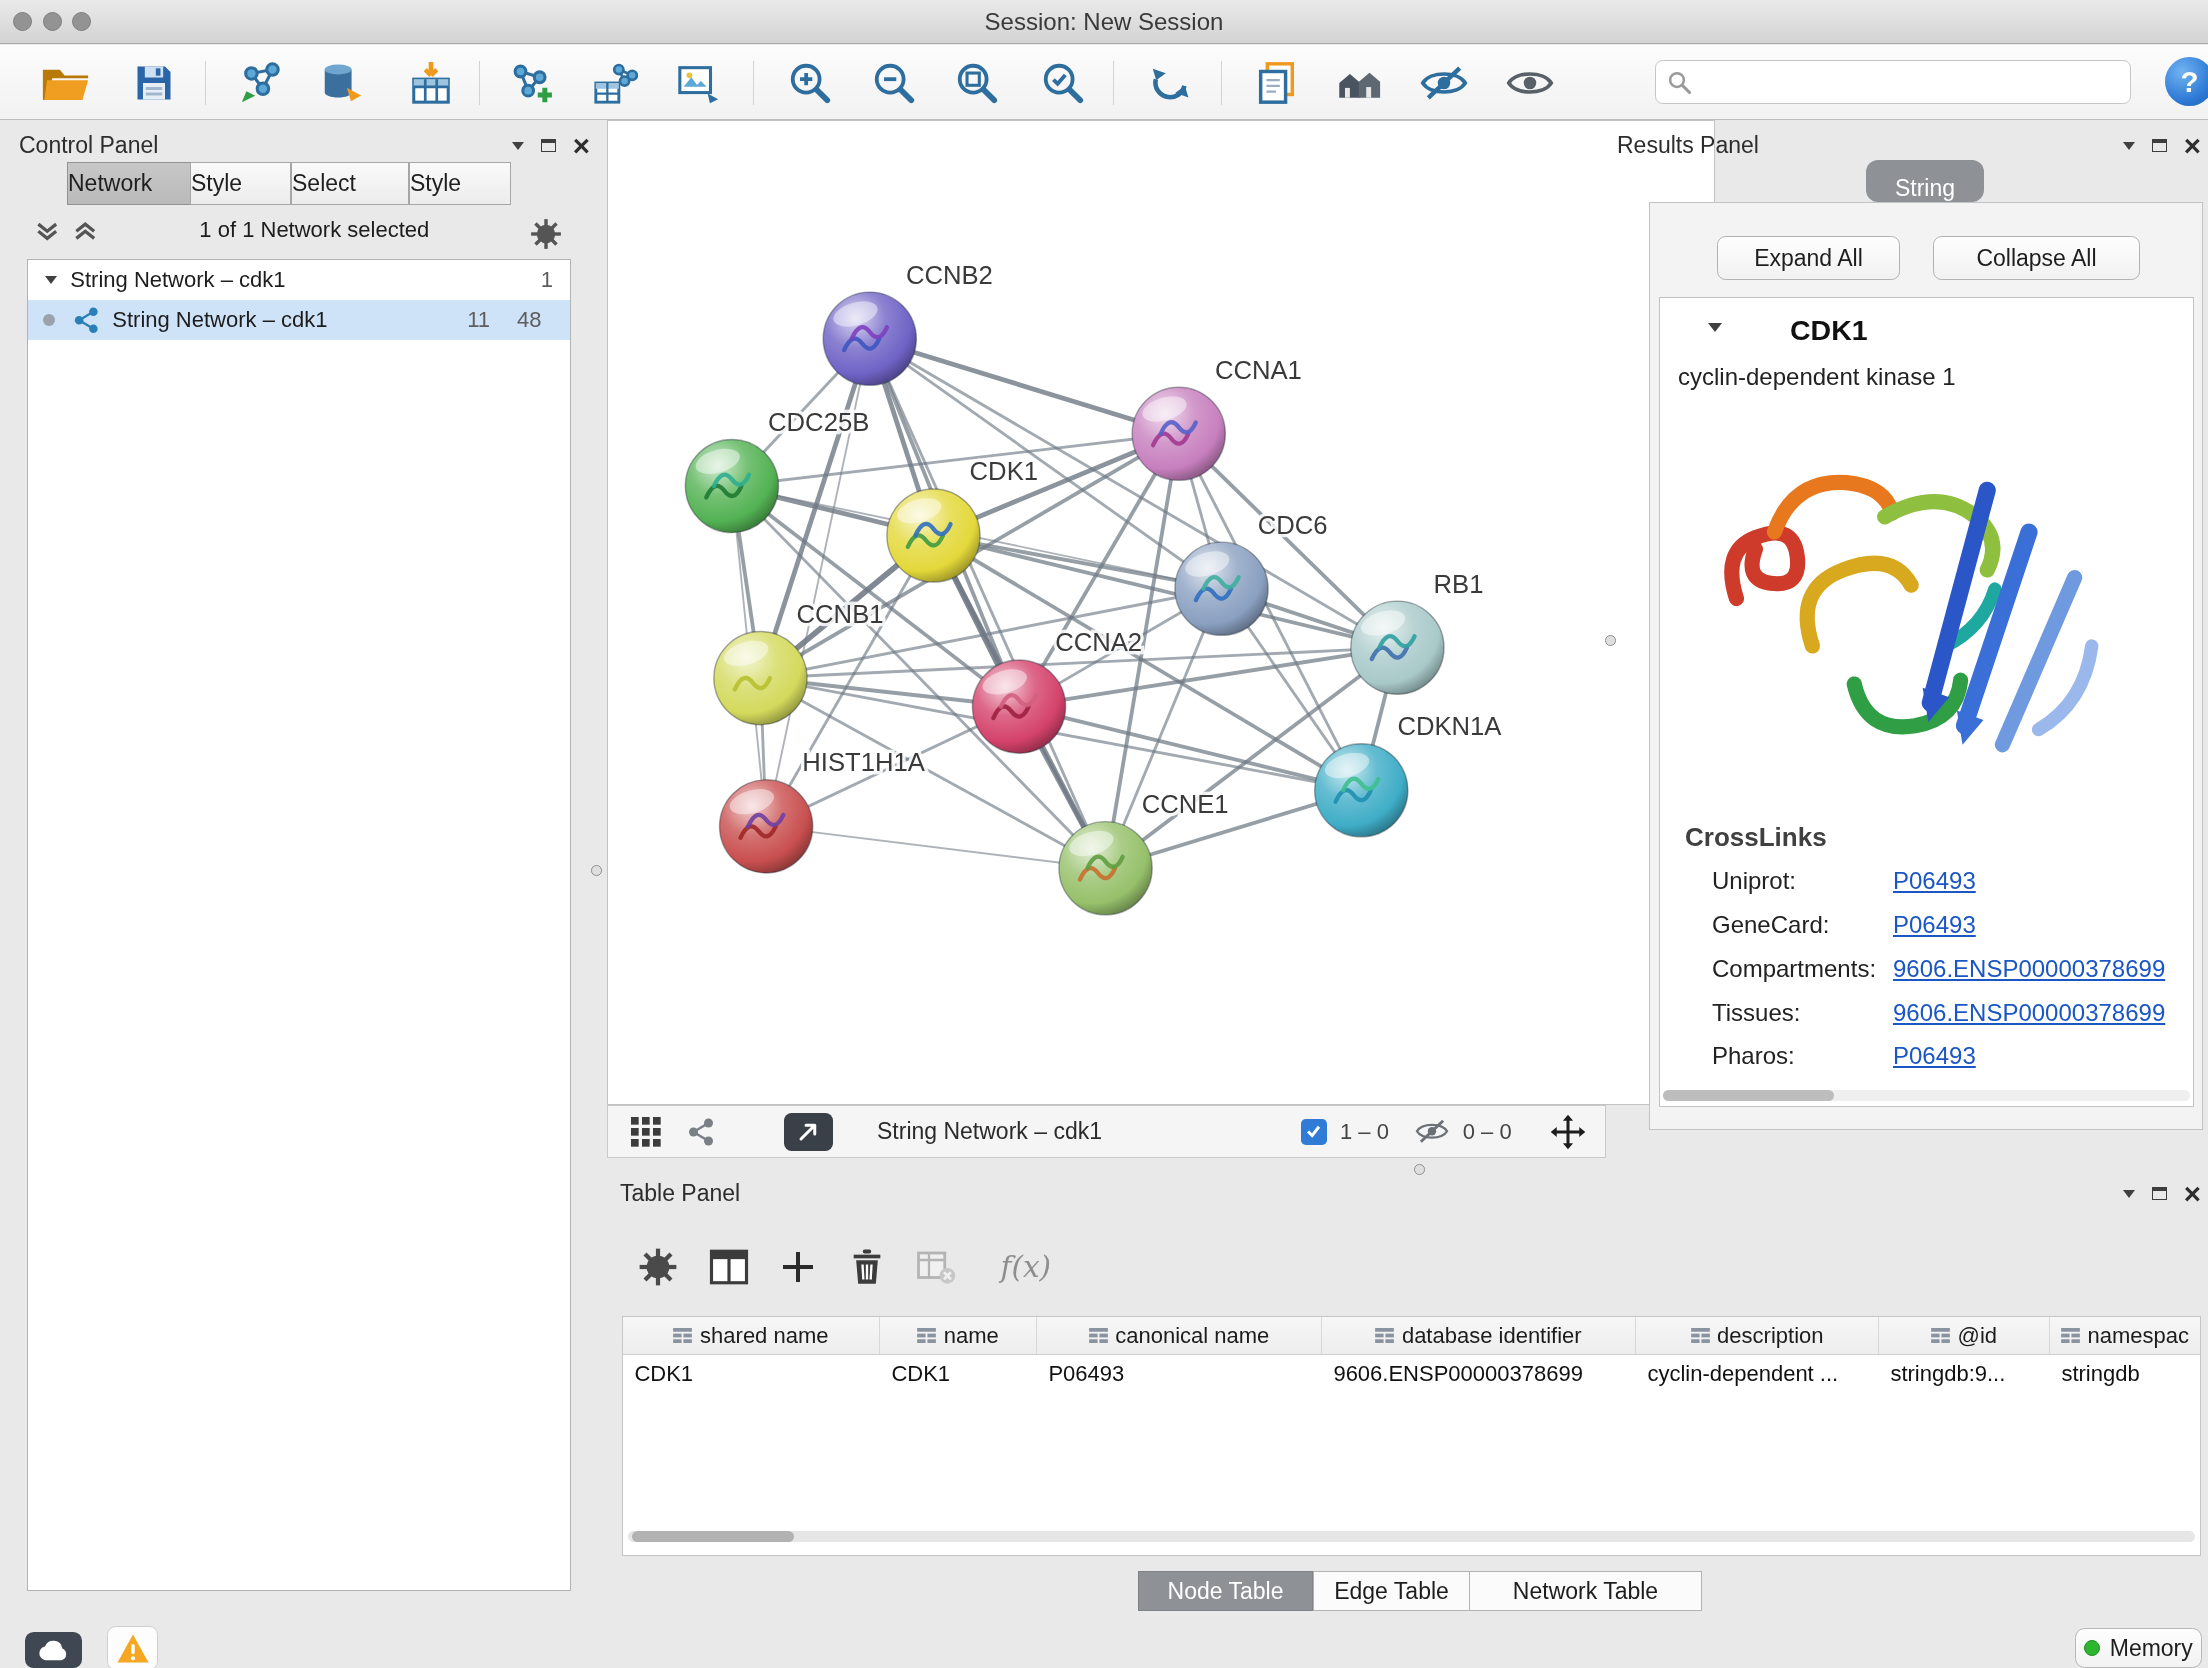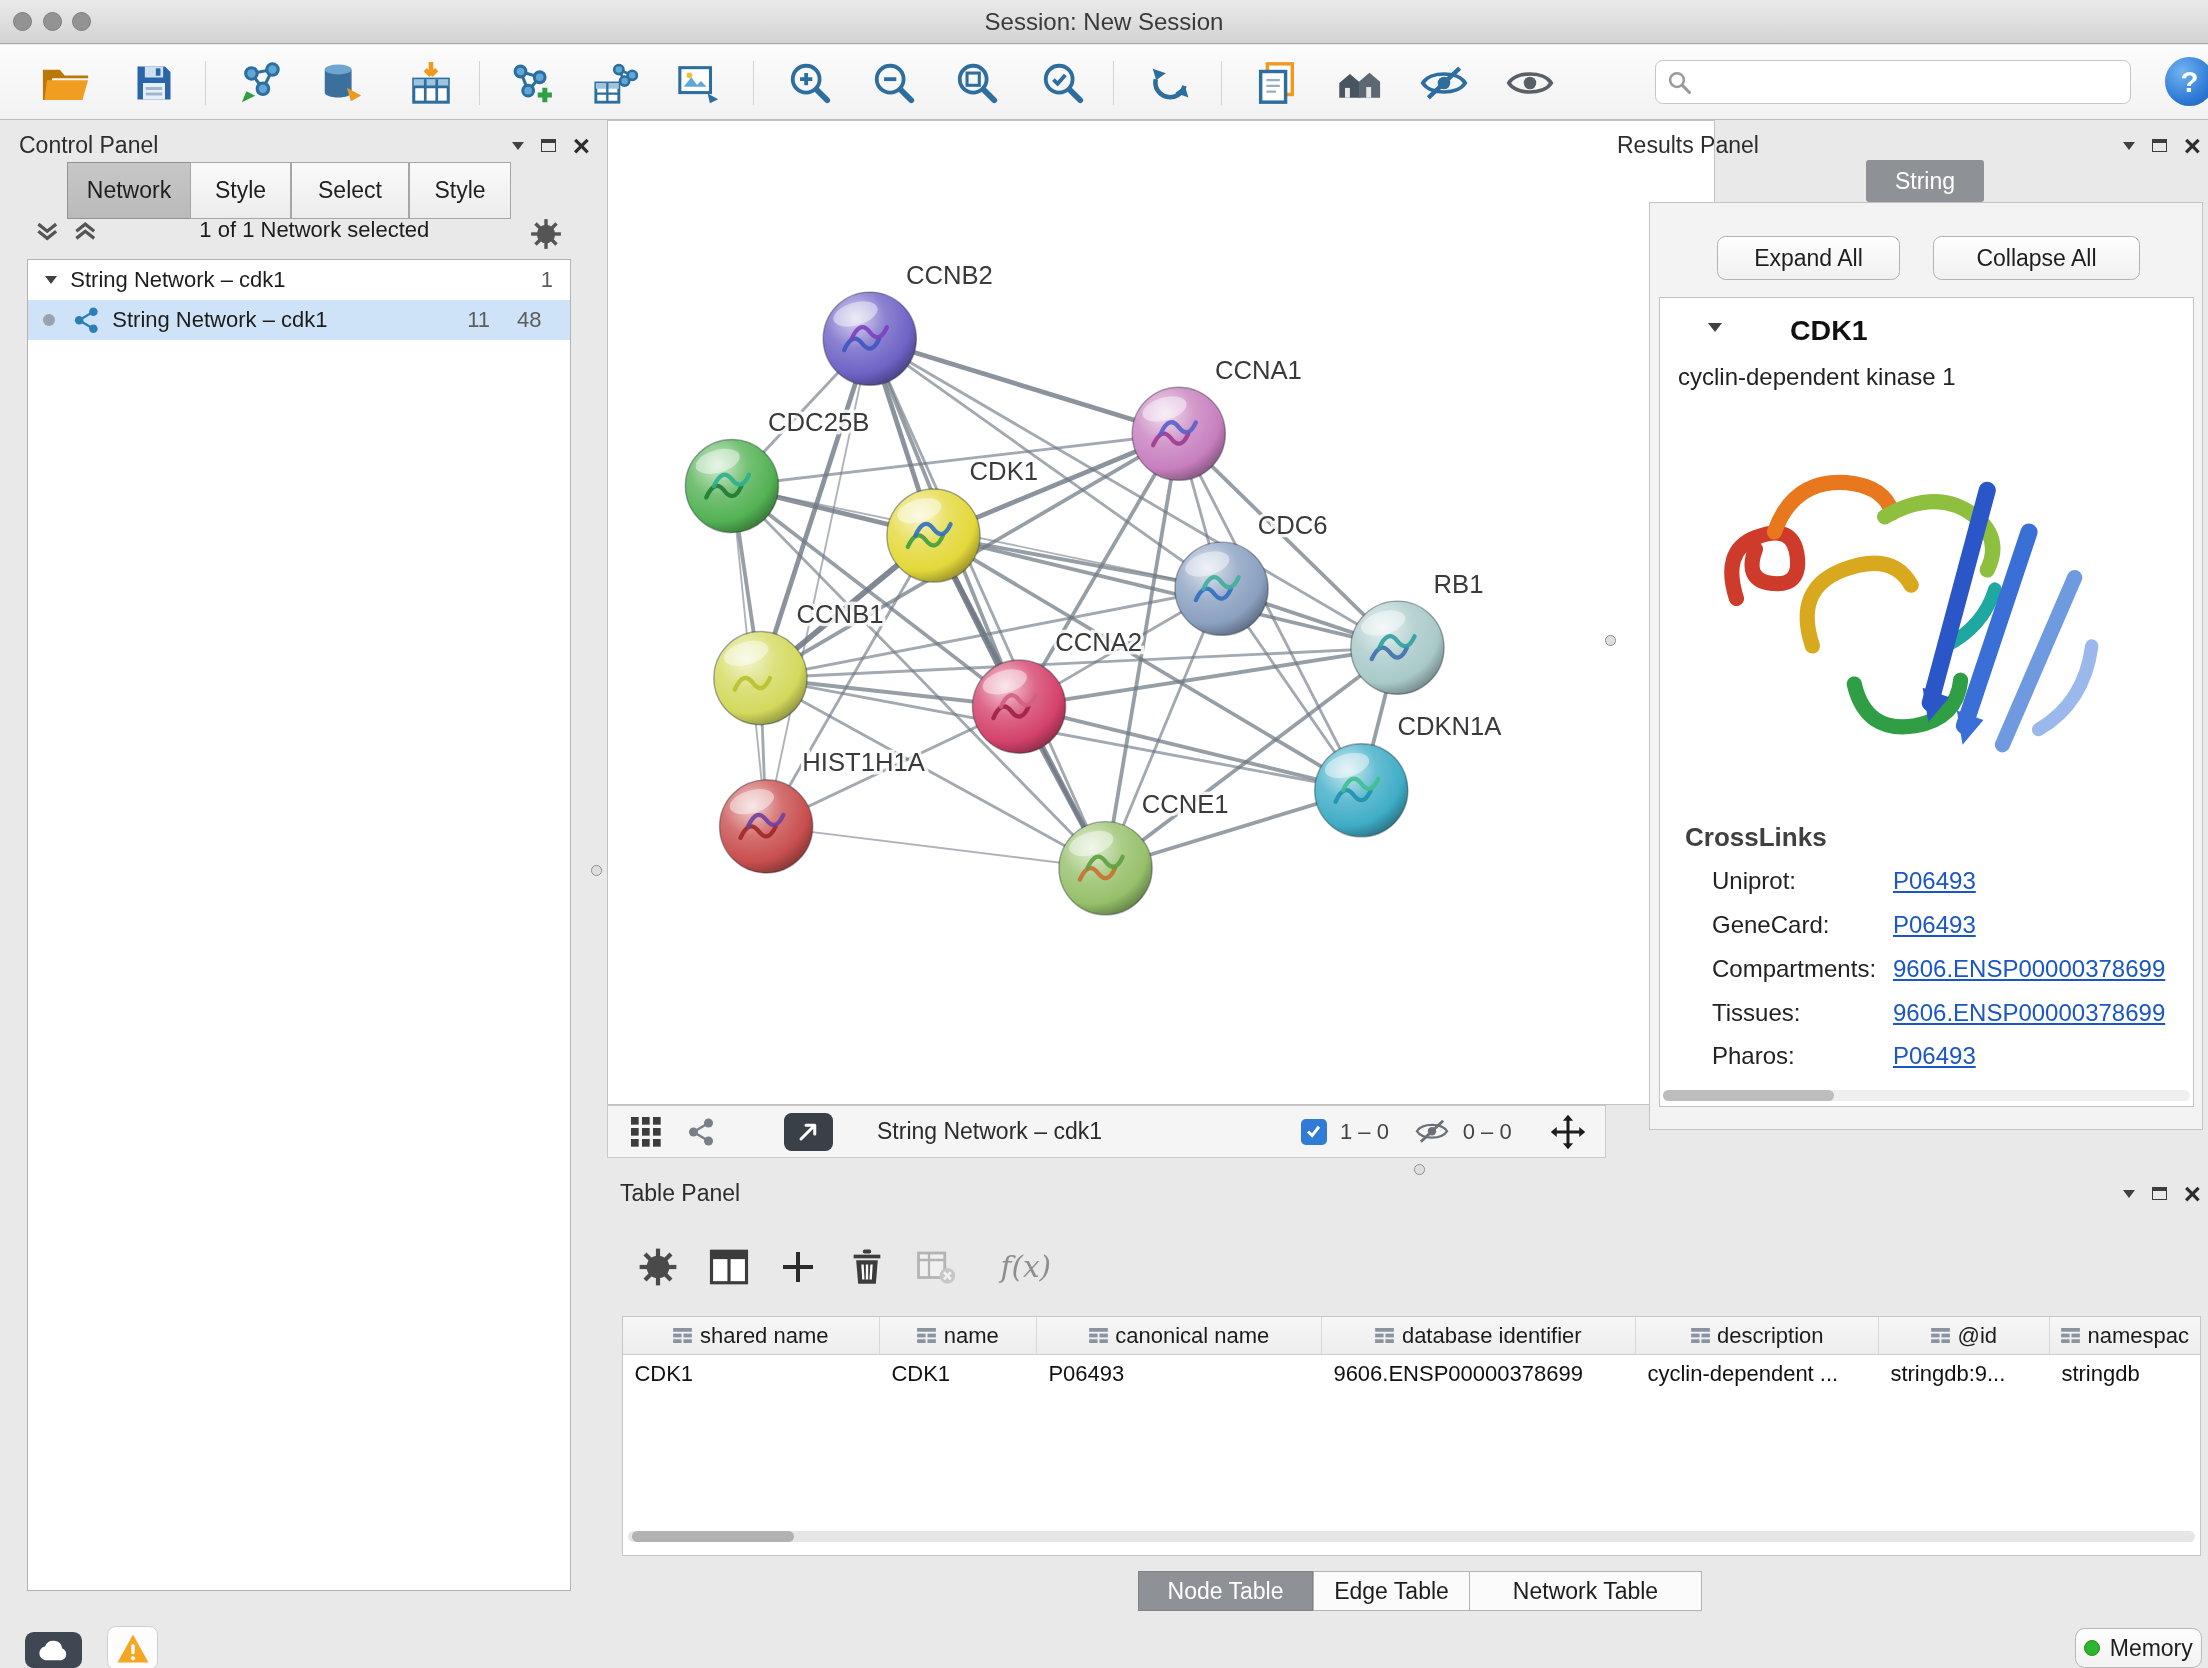--- a/index.html
+++ b/index.html
@@ -19,37 +19,37 @@
 .help{position:absolute;left:2165px;top:12.4px;width:49px;height:49px;border-radius:50%;background:radial-gradient(circle at 35% 30%,#72b3f1,#2f7bd6 60%,#1e5fb4);color:#fff;font-size:29.5px;font-weight:bold;display:flex;align-items:center;justify-content:center;cursor:pointer}
 
 .hdr{position:absolute;display:flex;align-items:center;justify-content:space-between}
 .ptitle{font-size:23px;color:#2d2d2d}
 .hicons{display:flex;align-items:center;gap:17px}
 .tri{width:0;height:0;border-left:7.6px solid transparent;border-right:7.6px solid transparent;border-top:9.5px solid #414141;display:inline-block}
 .tri.sm{border-left-width:6.7px;border-right-width:6.7px;border-top-width:8.6px}
 .flt{width:15px;height:13.3px;border:1.9px solid #3d3d3d;border-top-width:4.8px;display:inline-block}
 .x{font-size:29.5px;font-weight:bold;color:#2e2e2e;line-height:1;cursor:pointer}
 
-.cptab{position:absolute;top:162px;height:57px;display:flex;align-items:center;justify-content:center;font-size:23px;border:1px solid #a6a6a6;background:linear-gradient(#fafafa,#ececec);color:#1f1f1f;cursor:pointer}
+.cptab{position:absolute;top:162px;height:43px;display:flex;align-items:center;justify-content:flex-start;font-size:23px;border:1px solid #a6a6a6;background:linear-gradient(#fafafa,#ececec);color:#1f1f1f;cursor:pointer}
 .cptab.sel{background:linear-gradient(#c7c7c7,#bababa);border-color:#929292}
 .cpbox{position:absolute;left:27px;top:259px;width:544px;height:1332px;background:#fff;border:1px solid #b3b3b3}
 .trow{display:flex;align-items:center;height:40px;font-size:22px;color:#1d1d1d}
 .trow .cnt{color:#5d5d5d}
 .rowsel{background:var(--selection)}
 .dot{width:12.4px;height:12.4px;border-radius:50%;background:#9aa3ab;display:inline-block}
 
 .nv{position:absolute;left:607px;top:120px;width:1108px;height:985px;background:#fff;border:1px solid #c2c2c2}
 .nvf{position:absolute;left:607px;top:1105px;width:999px;height:53px;background:#f5f5f5;border:1px solid #c9c9c9;display:flex;align-items:center}
 .nvtitle{font-size:23px;color:#2b2b2b}
 .counter{font-size:22px;color:#444}
 .darkbtn{width:49px;height:38px;background:#3a4048;border-radius:7.6px;display:flex;align-items:center;justify-content:center;cursor:pointer}
 .nlabel{font-family:"Liberation Sans",sans-serif;font-size:27px;fill:#3a3a3a}
 .halo{stroke:#ffffff;stroke-width:7px;fill:#fff;opacity:.85}
 
-.stringtab{position:absolute;left:1866px;top:160px;width:118px;height:42px;background:var(--tab-selected-bg);color:#fff;font-size:23px;border-radius:3px;display:flex;align-items:center;justify-content:center;cursor:pointer}
+.stringtab{position:absolute;left:1866px;top:160px;width:118px;height:42px;background:var(--tab-selected-bg);color:#fff;font-size:23px;border-radius:12px;display:flex;align-items:flex-end;justify-content:center;cursor:pointer}
 .rbox{position:absolute;left:1649px;top:202px;width:554px;height:928px;border:1px solid #c3c3c3;background:#f3f3f3}
 .btn{position:absolute;height:44px;background:linear-gradient(#fefefe,#f1f1f1);border:1px solid #b2b2b2;border-radius:8.6px;font-size:23px;color:#1e1e1e;display:flex;align-items:center;justify-content:center;cursor:pointer}
 .ribox{position:absolute;left:1659px;top:297px;width:535px;height:810px;background:#fff;border:1px solid #c3c3c3}
 .gene{font-size:28.5px;font-weight:bold;color:#111}
 .gdesc{font-size:24px;color:#222}
 .clt{font-size:26px;font-weight:bold;color:#404040}
 .clrow{position:absolute;display:flex;font-size:24px}
 .cll{color:#222}
 .link{color:var(--link);text-decoration:underline;cursor:pointer}
 .hscroll{position:absolute;height:11.4px;background:#efefef;border-radius:5.7px}

